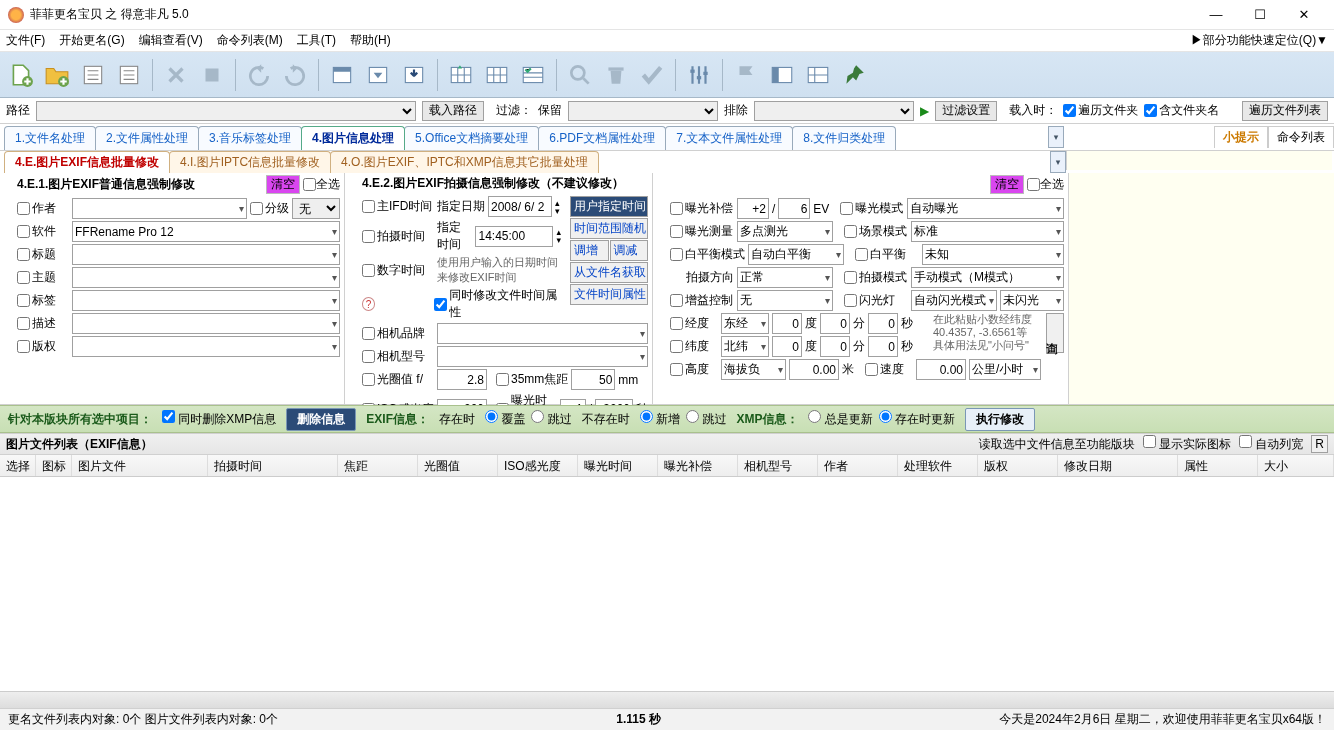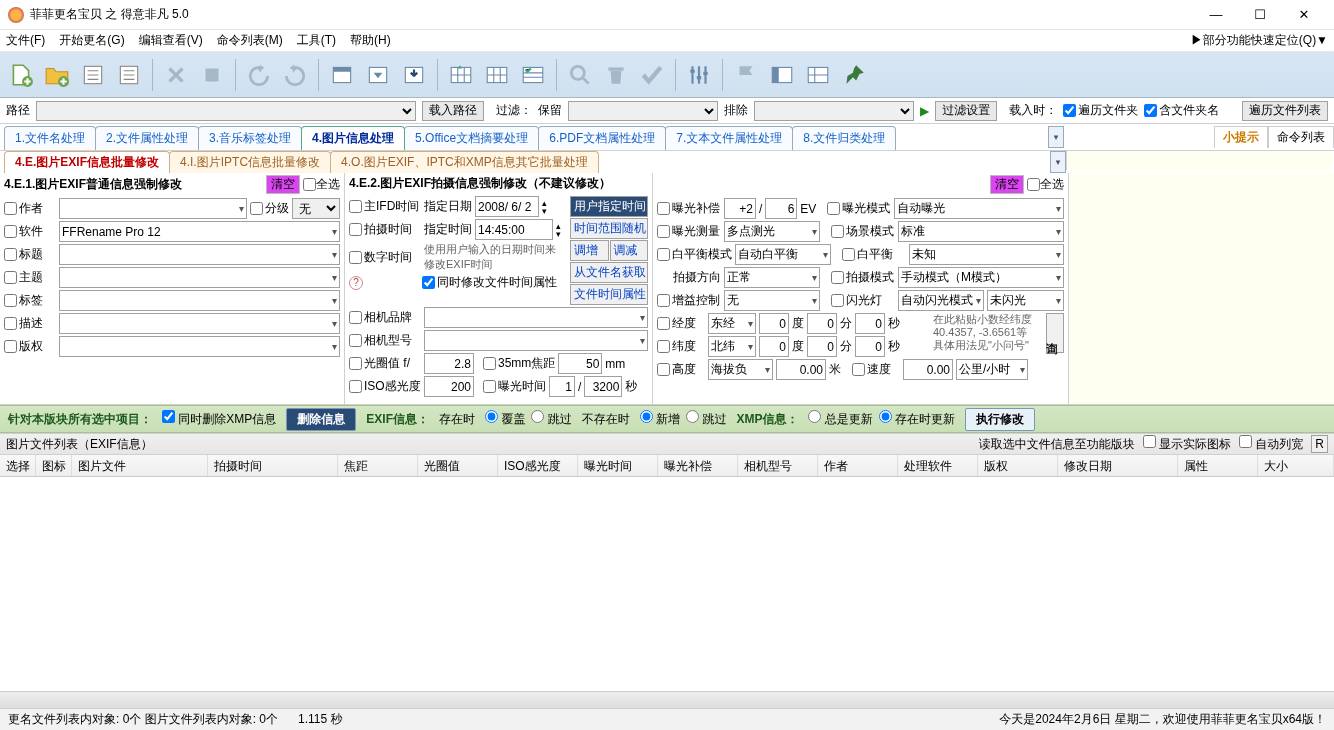--- a/index.html
+++ b/index.html
@@ -27,48 +27,48 @@
 .tabs2-row { display:flex; }
 .sub-tabs { display:flex; background:#fff; flex:1; }
 .sub-tab { border:1px solid #d0b080; border-bottom:none; border-radius:4px 4px 0 0; padding:2px 10px; margin-right:-1px; color:#a06020; background:#fff6e8; cursor:pointer; font-size:12px; }
 .sub-tab.active { color:#c00000; font-weight:bold; background:#fff; }
 .dd-btn { width:16px; border:1px solid #9ab; background:#eaf1fb; display:flex; align-items:center; justify-content:center; cursor:pointer; font-size:9px; color:#456; }
 .hint-tabs { display:flex; }
 .hint-tab { border:1px solid #ccc; border-bottom:none; padding:2px 8px; font-size:12px; cursor:pointer; }
 .hint-tab.active { color:#cc7a00; font-weight:bold; }
 .workarea { display:flex; flex:1; min-height:0; border-bottom:1px solid #d0d0d0; }
 .form-area { flex:1; display:flex; min-width:0; }
-.panel { display:flex; flex-direction:column; }
+.panel { display:flex; flex-direction:column;padding-left:13px; }
 .panel-head { font-size:12px; font-weight:bold; padding:2px 4px; display:flex; align-items:center; background:#fff; }
 .panel-head .sp { flex:1; }
 .panel-head .head-btn { font-weight:normal; border:1px solid #bbb; padding:0 4px; margin-left:3px; cursor:pointer; background:#d946ef; font-size:12px; }
 .panel-head label { font-weight:normal; display:flex; align-items:center; gap:0; margin-left:3px; }
 .panel-body { flex:1; padding:2px 4px; display:flex; flex-direction:column; gap:2px; }
 .row { display:flex; align-items:center; gap:3px; }
 .row label.ck { display:flex; align-items:center; gap:2px; min-width:52px; }
 .row input[type=text], .row select { border:1px solid #a0a0a0; height:21px; font-size:12px; padding:0 2px; }
 .combo { border:1px solid #a0a0a0; height:21px; font-size:12px; display:flex; align-items:center; padding:0 2px; position:relative; }
 .combo::after { content:"▾"; position:absolute; right:2px; color:#555; font-size:10px; }
 .sidebtn { border:1px solid #a0a0a0; background:#f0f0f0; font-size:12px; padding:1px 3px; cursor:pointer; white-space:nowrap; }
 .sidebtn.blue { color:#0645c7; }
 .qmark { width:14px; height:14px; border:1px solid #c88; border-radius:50%; color:#c33; font-size:10px; display:flex; align-items:center; justify-content:center; cursor:pointer; }
 .bottom-bar { background:linear-gradient(#d4e6c4,#c8dfb4); height:28px; display:flex; align-items:center; padding:0 8px; gap:10px; font-size:12px; border-top:1px solid #a9c18d; border-bottom:1px solid #a9c18d; }
 .bottom-bar .b-btn { border:1px solid #7a97b5; background:#e8f0f8; padding:2px 10px; cursor:pointer; border-radius:2px; }
 .bottom-bar .b-btn.dark { background:#2b4b77; color:#fff; font-weight:bold; }
 .bottom-bar .radio-g { display:flex; align-items:center; gap:6px; }
 .hint-panel { width:266px; background:#fffff1; border-left:1px solid #d0d0d0; }
 .list-head { background:linear-gradient(#f0f0f0,#e6e6e6); height:22px; display:flex; align-items:center; padding:0 6px; font-size:12px; border-top:1px solid #d0d0d0; border-bottom:1px solid #d0d0d0; gap:8px; }
-.list-head .lh-title { font-weight:normal; }
+.list-head .lh-title { font-weight:bold; }
 .list-head .sp { flex:1; }
 .grid-head { display:flex; background:linear-gradient(#f8f8f8,#eee); border-bottom:1px solid #ccc; height:22px; }
 .grid-head .col { border-right:1px solid #ddd; padding:3px 6px; font-size:12px; white-space:nowrap; overflow:hidden; }
 .grid-body { flex:1; background:#fff; position:relative; overflow:hidden; }
 .grid-body::after { content:""; position:absolute; left:0; right:0; bottom:0; height:16px; background:linear-gradient(#eee,#ddd); border-top:1px solid #ccc; }
 .statusbar { height:22px; background:#f2f2f2; border-top:1px solid #d0d0d0; display:flex; align-items:center; padding:0 8px; font-size:12px; gap:20px; }
-.statusbar .sc { flex:1; text-align:left; }
+.statusbar .sc { flex:1; text-align:center;font-weight:bold; }
 .small { font-size:11px; color:#666; }
 input[type=checkbox], input[type=radio] { margin:0; }
 .panel-left { width:345px; border-right:1px solid #d0d0d0; }
 .panel-mid { width:308px; border-right:1px solid #d0d0d0; }
 .panel-right { flex:1; }
 </style>
 </head>
 <body>
 
 <div class="titlebar">

